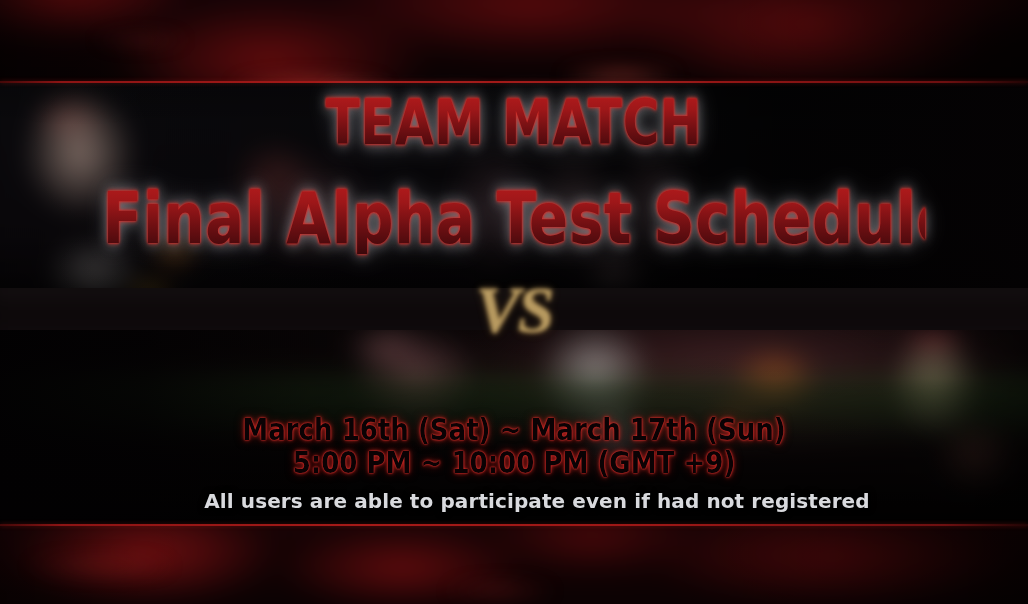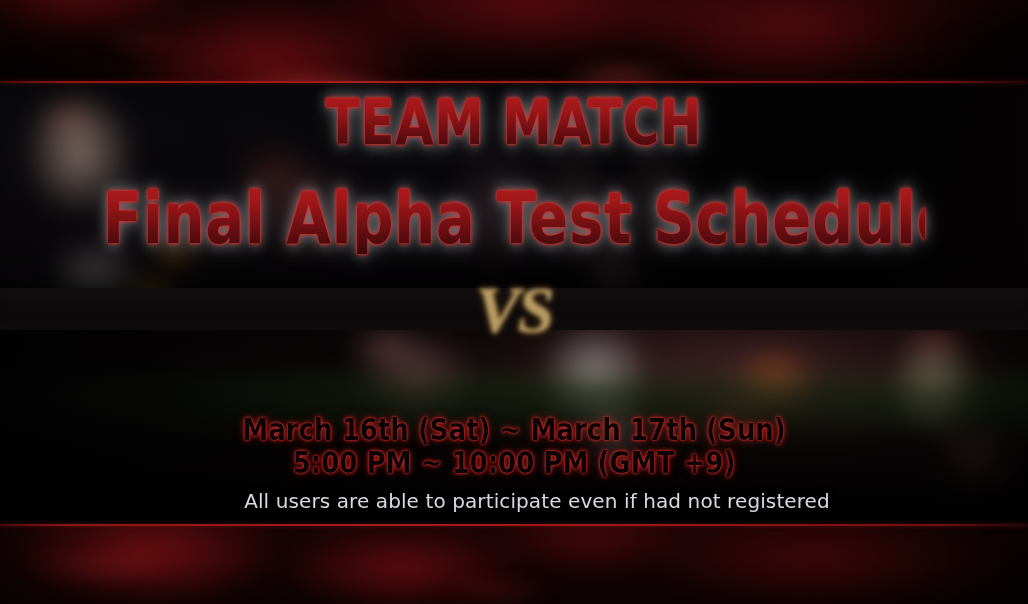--- a/index.html
+++ b/index.html
@@ -211,21 +211,21 @@
       0 0 11px rgba(200,30,28,.5);
   }
   #sched-line1 { position:absolute; top:414px; left:0; right:0; font-size:31px; }
   #sched-line2 { position:absolute; top:447px; left:0; right:0; font-size:31px; }
 
   #note {
     position:absolute; top:489px; left:0; right:0;
     text-align:center;
     font-family:"DejaVu Sans", sans-serif;
     font-size:20px;
-    font-weight:400;
+    font-weight:700;
     color:#d9dade;
     letter-spacing:.1px;
     text-shadow:0 1px 3px rgba(0,0,0,.95), 0 0 7px rgba(0,0,0,.8);
     padding-left:46px;
   }
 </style>
 </head>
 <body>
 
 <div id="stage">

